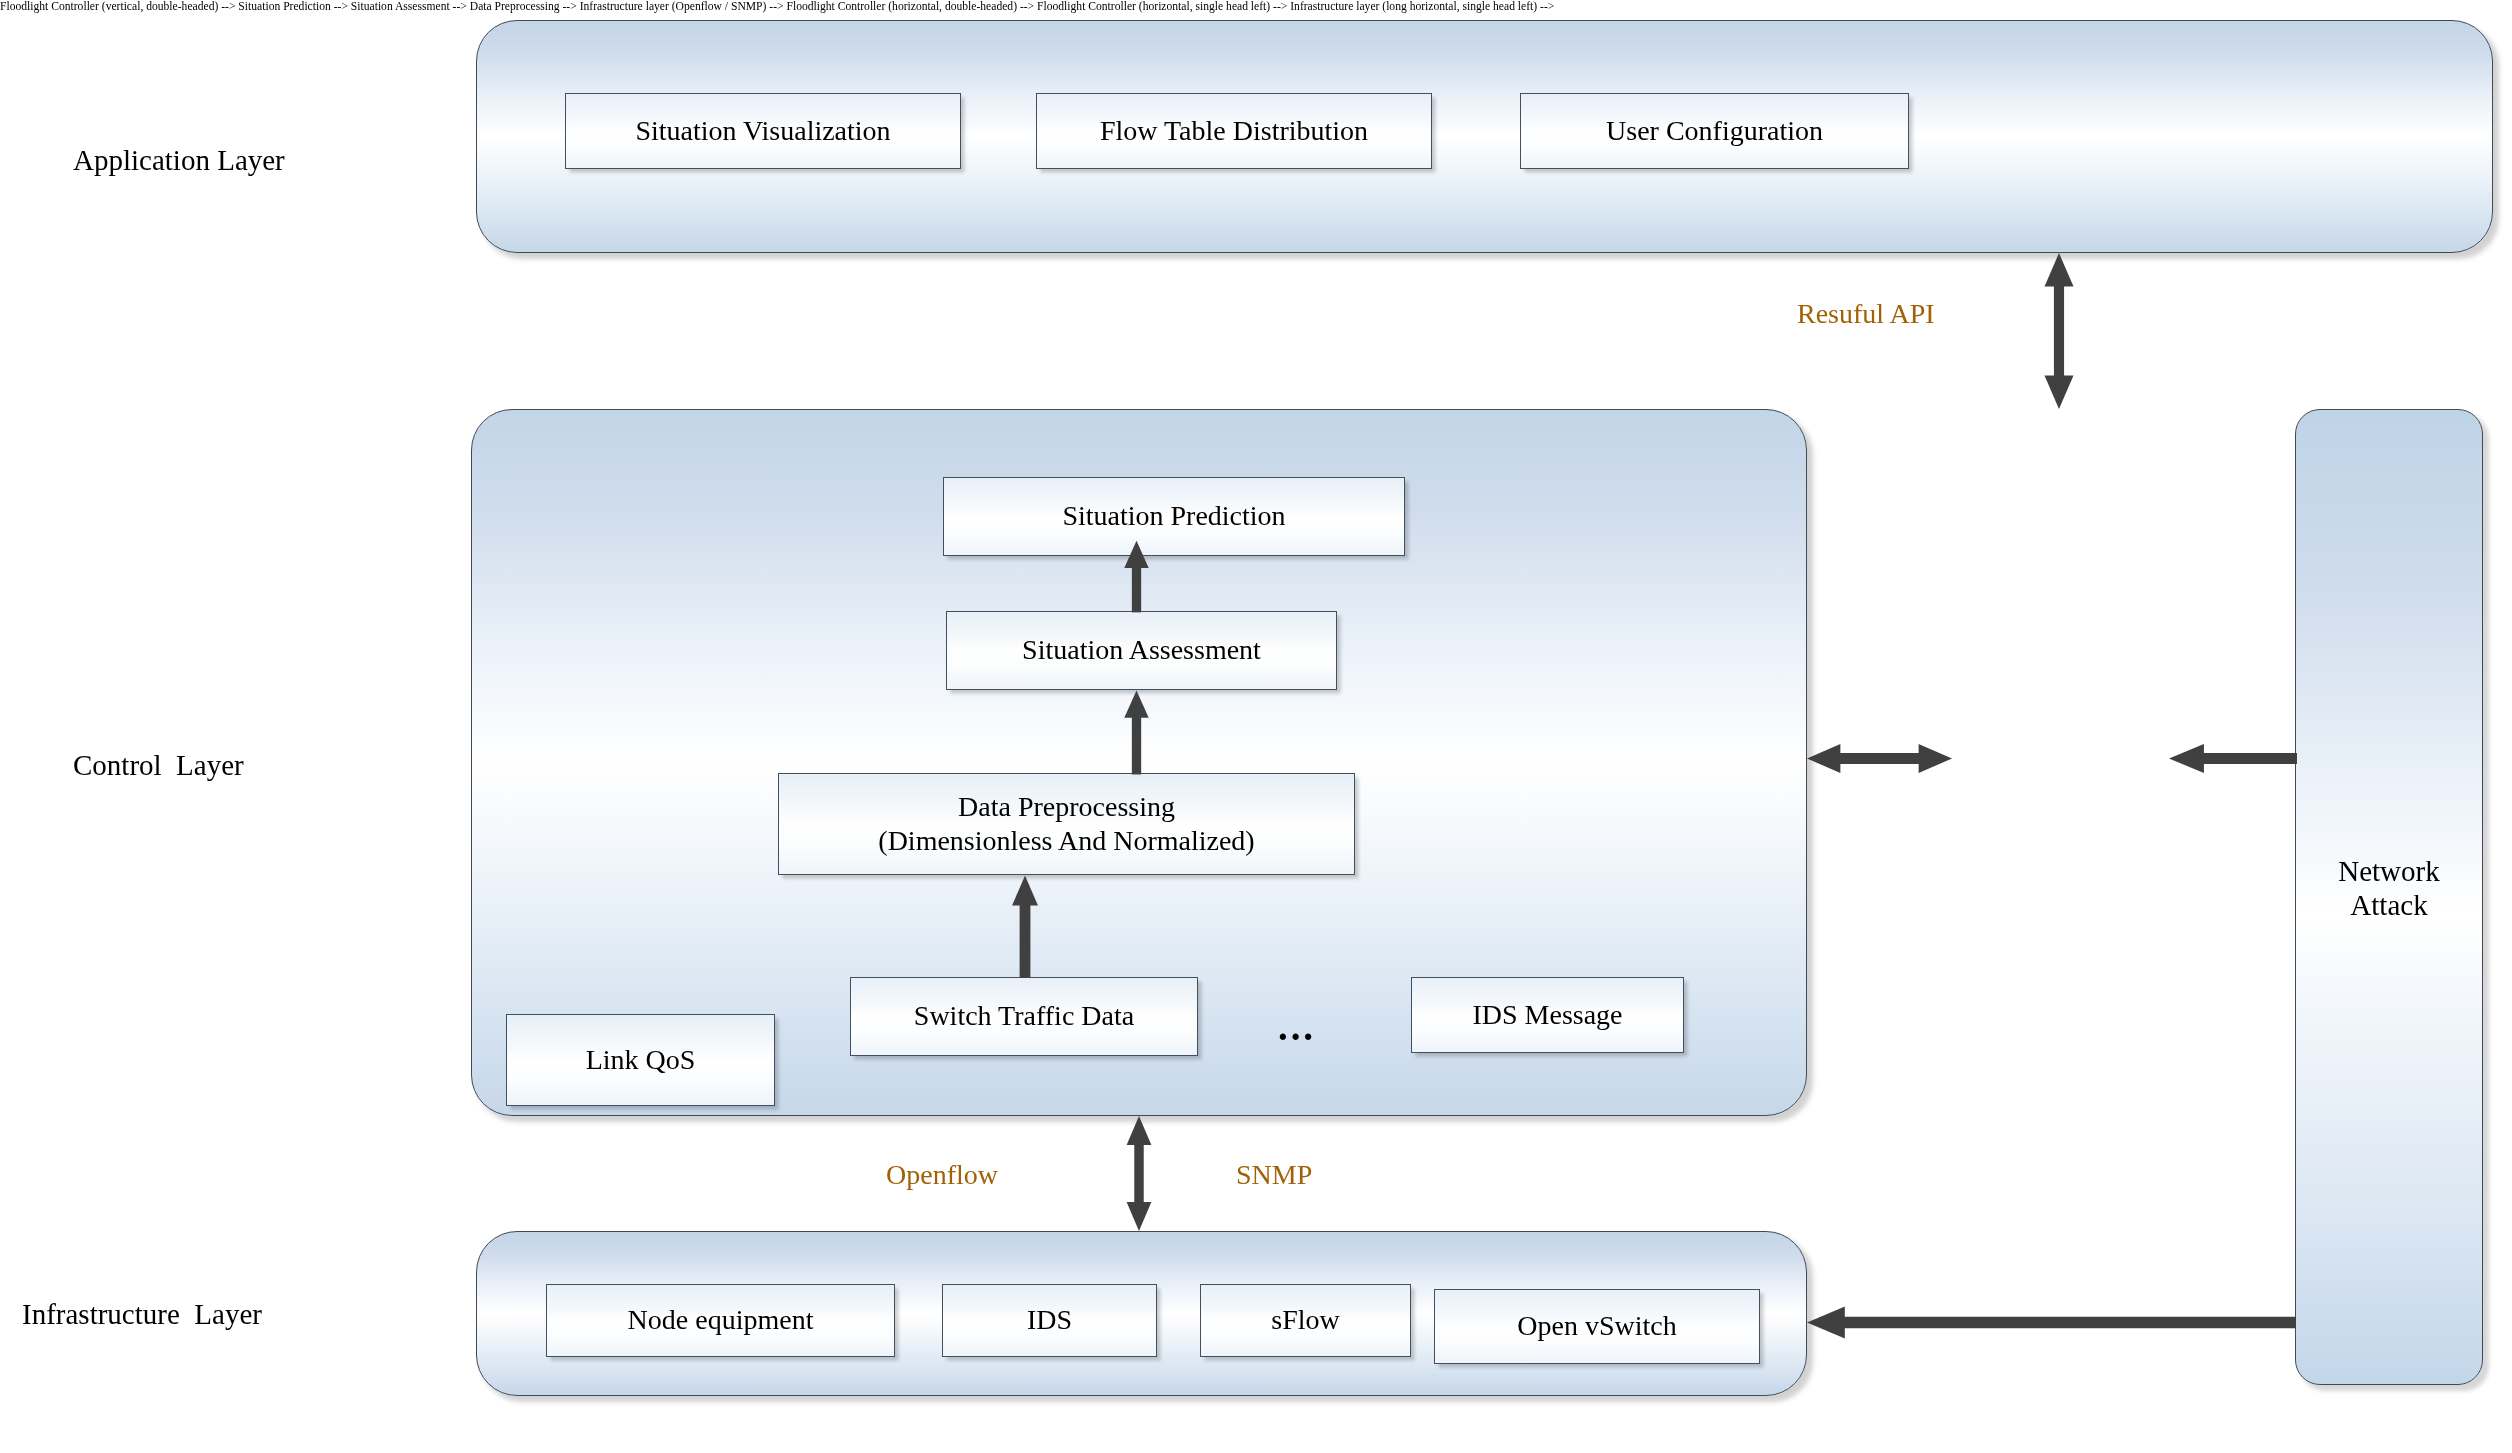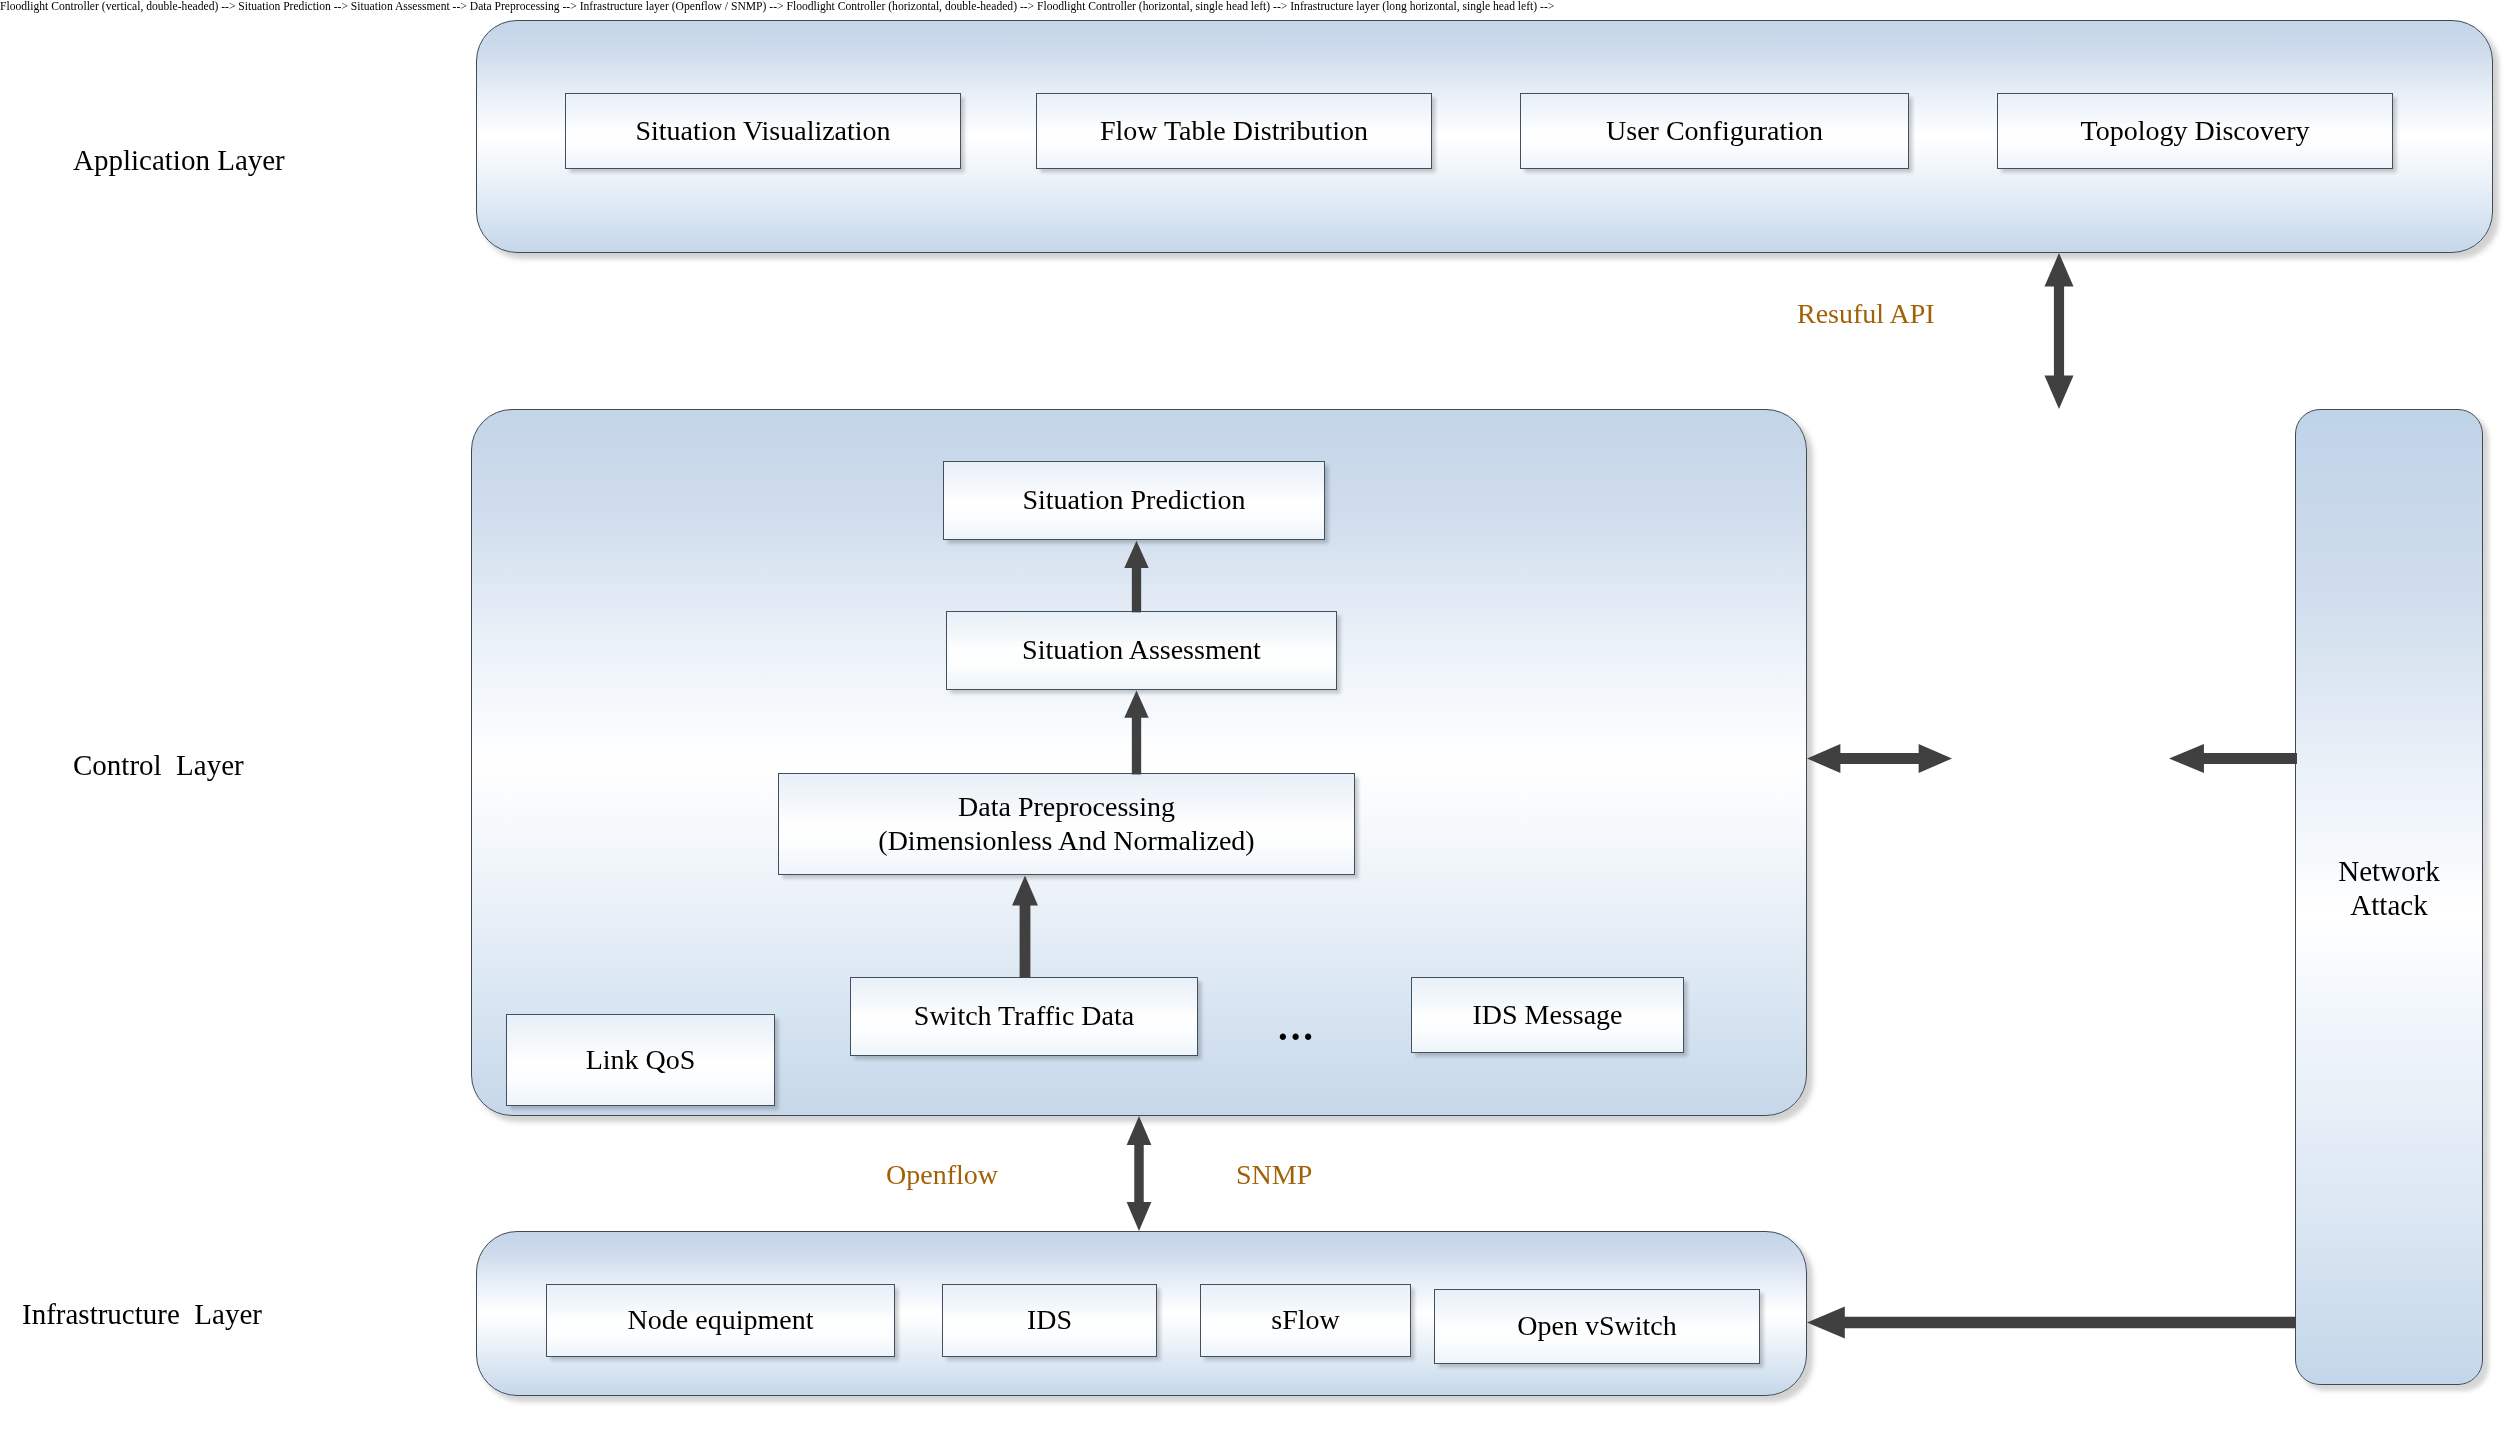--- a/index.html
+++ b/index.html
@@ -76,28 +76,25 @@
   </div>
 
   <div class="node" style="left:1036px;top:93px;width:396px;height:76px;">
     <span>Flow Table Distribution</span>
   </div>
 
   <div class="node" style="left:1520px;top:93px;width:389px;height:76px;">
     <span>User Configuration</span>
   </div>
 
-  <div class="node" style="left:1997px;top:93px;width:396px;height:76px;">
-    <span>Topology Discovery</span>
-  </div>
 
   
   <div class="layer-box" style="left:471px;top:409px;width:1336px;height:707px;"></div>
 
-  <div class="node" style="left:943px;top:461px;width:382px;height:79px;align-items:center;">
+  <div class="node" style="left:943px;top:477px;width:462px;height:79px;align-items:center;">
     <span>Situation Prediction</span>
   </div>
 
   <div class="node" style="left:946px;top:611px;width:391px;height:79px;">
     <span>Situation Assessment</span>
   </div>
 
   <div class="node wrap" style="left:778px;top:773px;width:577px;height:102px;flex-direction:column;">
     <span>Data Preprocessing</span>
     <span>(Dimensionless And Normalized)</span>

